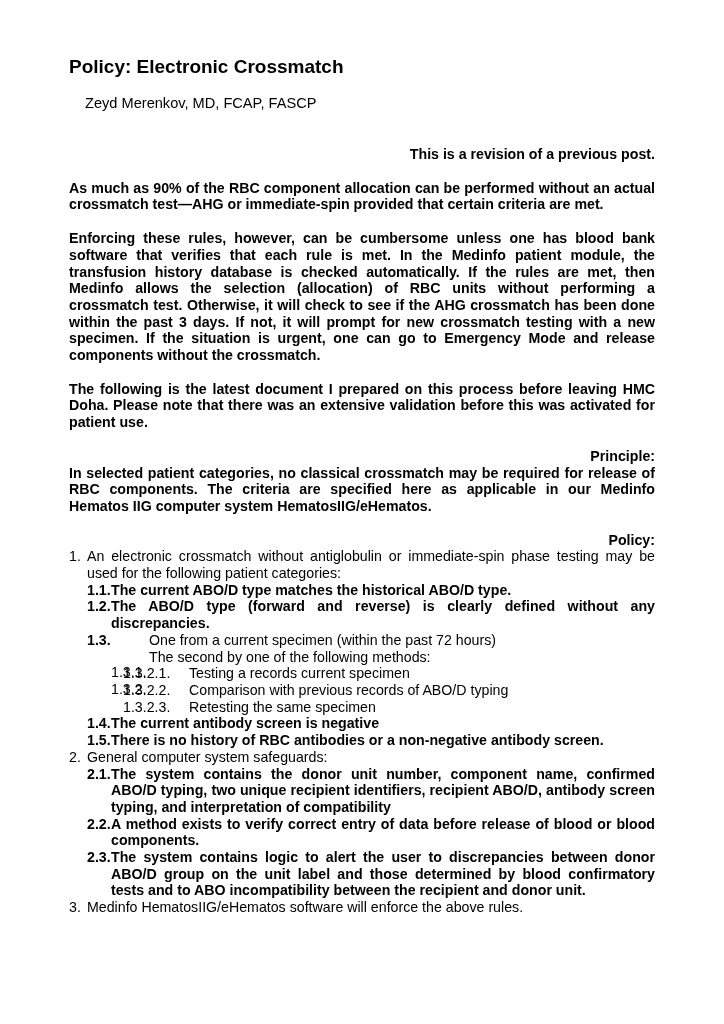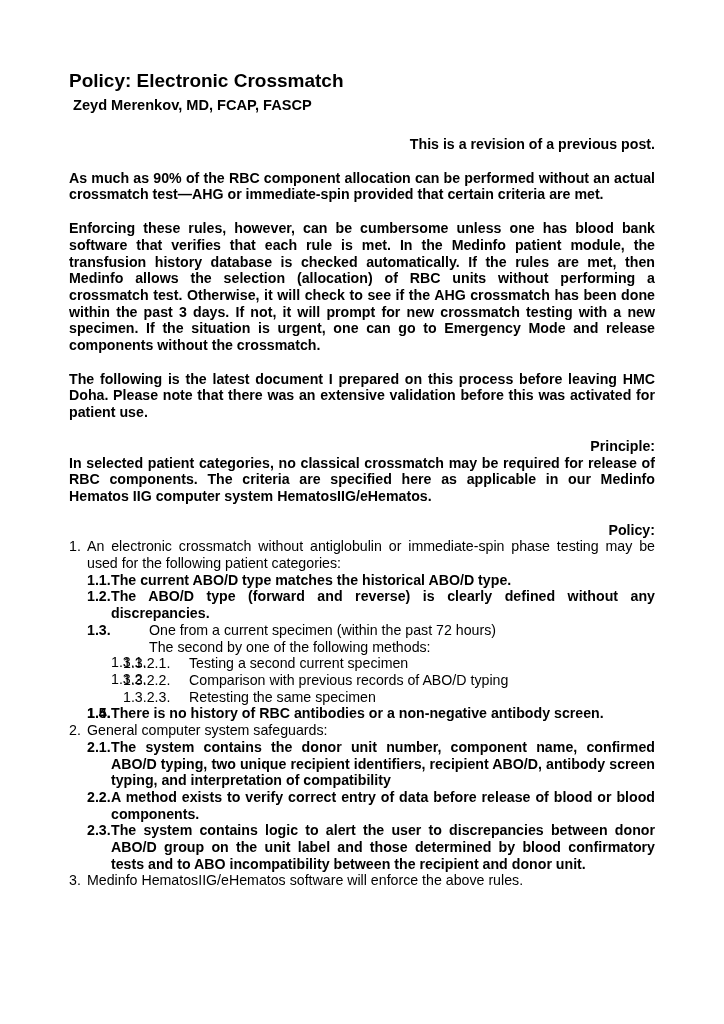--- a/index.html
+++ b/index.html
@@ -1,20 +1,20 @@
 <!DOCTYPE html>
 <html><head>
 <meta charset="utf-8">
 <style>
   html, body { margin:0; padding:0; background:#ffffff; }
   body { width:724px; height:1024px; position:relative; overflow:hidden;
          font-family:"Liberation Sans", sans-serif; color:#000; }
-  .page { position:absolute; left:69px; top:70px; width:586px; font-size:14.2px; line-height:16.7px; }
+  .page { position:absolute; left:69px; top:56px; width:586px; font-size:14.2px; line-height:16.7px; }
   .title { font-weight:bold; font-size:19px; line-height:22px; margin:0; }
-  .sub { font-weight:bold; font-size:14.6px; line-height:19px; margin:4px; }
+  .sub { font-weight:normal; font-size:14.6px; line-height:19px; margin:16px; }
   .bold { font-weight:bold;text-align:right; }
   p { margin:0;font-weight:bold; }
   .just { text-align:justify; }
   .gap { height:17px; }
   .li { position:relative; }
   .n { position:absolute; left:0; top:0; }
   .l1 { padding-left:18px; }
   .l1 .n { left:0; }
   .l2 { margin-left:18px; padding-left:24px;font-weight:bold; }
   .l2 .n { left:0; }
@@ -43,24 +43,24 @@
   <div class="gap"></div>
   <p class="bold">Policy:</p>
 
   <div>
     <div class="li l1 just"><span class="n">1.</span><span>An electronic crossmatch without antiglobulin or immediate-spin phase testing may be used for the following patient categories:</span></div>
     <div class="li l2 just"><span class="n">1.1.</span><span>The current ABO/D type matches the historical ABO/D type.</span></div>
     <div class="li l2 just"><span class="n">1.2.</span><span>The ABO/D type (forward and reverse) is clearly defined without any discrepancies.</span></div>
     <div class="li l2 just"><span class="n">1.3.</span></div>
     <div class="li l3"><span class="n">1.3.1.</span><span>One from a current specimen (within the past 72 hours)</span></div>
     <div class="li l3"><span class="n">1.3.2.</span><span>The second by one of the following methods:</span></div>
-    <div class="li l4"><span class="n">1.3.2.1.</span><span>Testing a second current specimen</span></div>
+    <div class="li l4"><span class="n">1.3.2.1.</span><span>Testing a records current specimen</span></div>
     <div class="li l4"><span class="n">1.3.2.2.</span><span>Comparison with previous records of ABO/D typing</span></div>
     <div class="li l4"><span class="n">1.3.2.3.</span><span>Retesting the same specimen</span></div>
-    <div class="li l2"><span class="n">1.4.</span></div>
+    <div class="li l2"><span class="n">1.4.</span><span>The current antibody screen is negative</span></div>
     <div class="li l2"><span class="n">1.5.</span><span>There is no history of RBC antibodies or a non-negative antibody screen.</span></div>
     <div class="li l1"><span class="n">2.</span><span>General computer system safeguards:</span></div>
     <div class="li l2 just"><span class="n">2.1.</span><span>The system contains the donor unit number, component name, confirmed ABO/D typing, two unique recipient identifiers, recipient ABO/D, antibody screen typing, and interpretation of compatibility</span></div>
     <div class="li l2 just"><span class="n">2.2.</span><span>A method exists to verify correct entry of data before release of blood or blood components.</span></div>
     <div class="li l2 just"><span class="n">2.3.</span><span>The system contains logic to alert the user to discrepancies between donor ABO/D group on the unit label and those determined by blood confirmatory tests and to ABO incompatibility between the recipient and donor unit.</span></div>
     <div class="li l1"><span class="n">3.</span><span>Medinfo HematosIIG/eHematos software will enforce the above rules.</span></div>
   </div>
 </div>
 
 </body></html>

